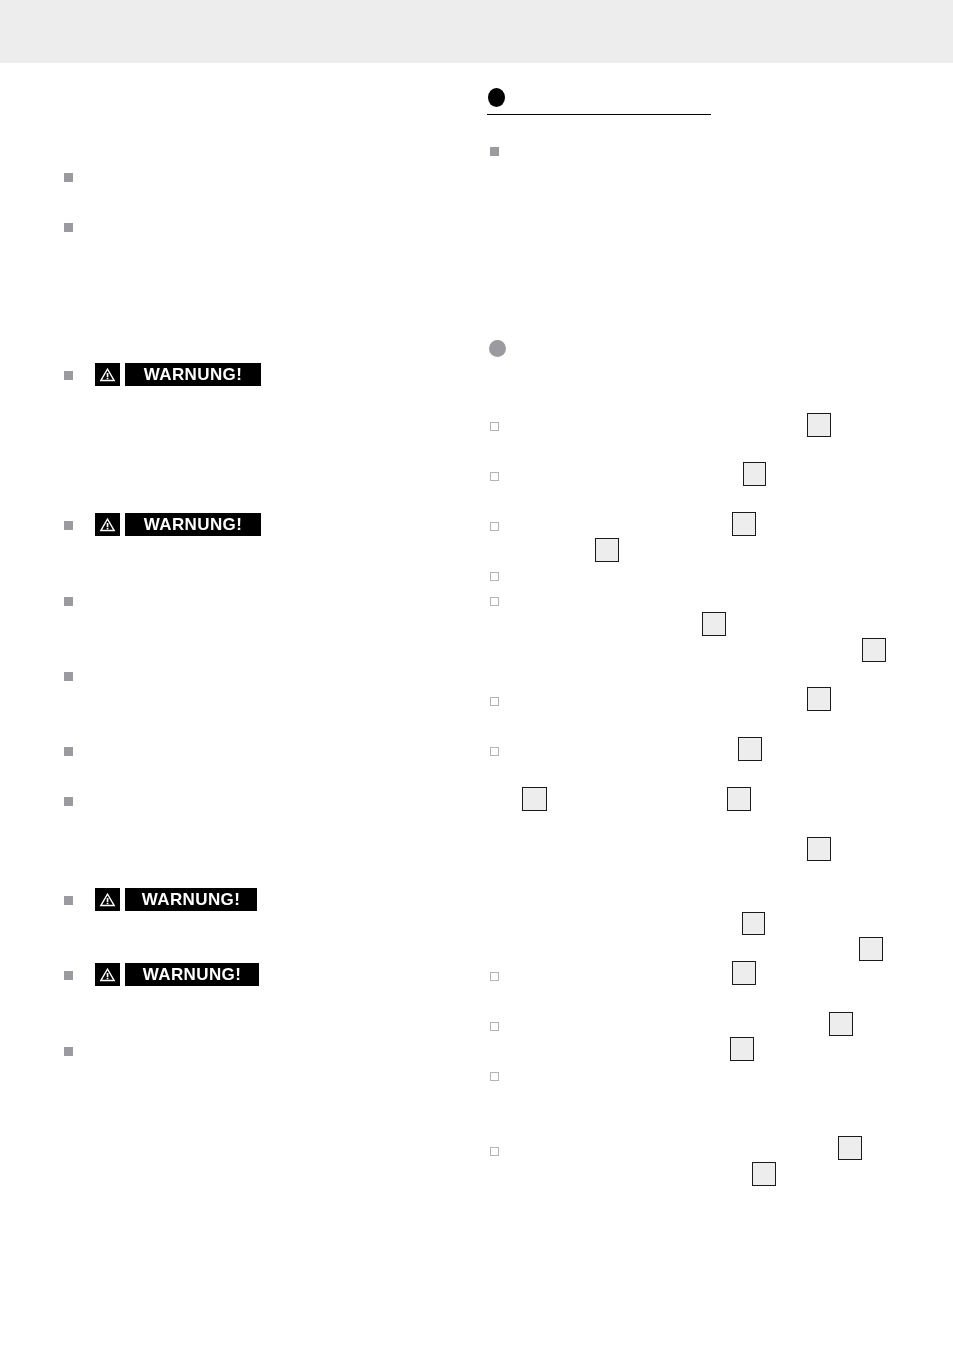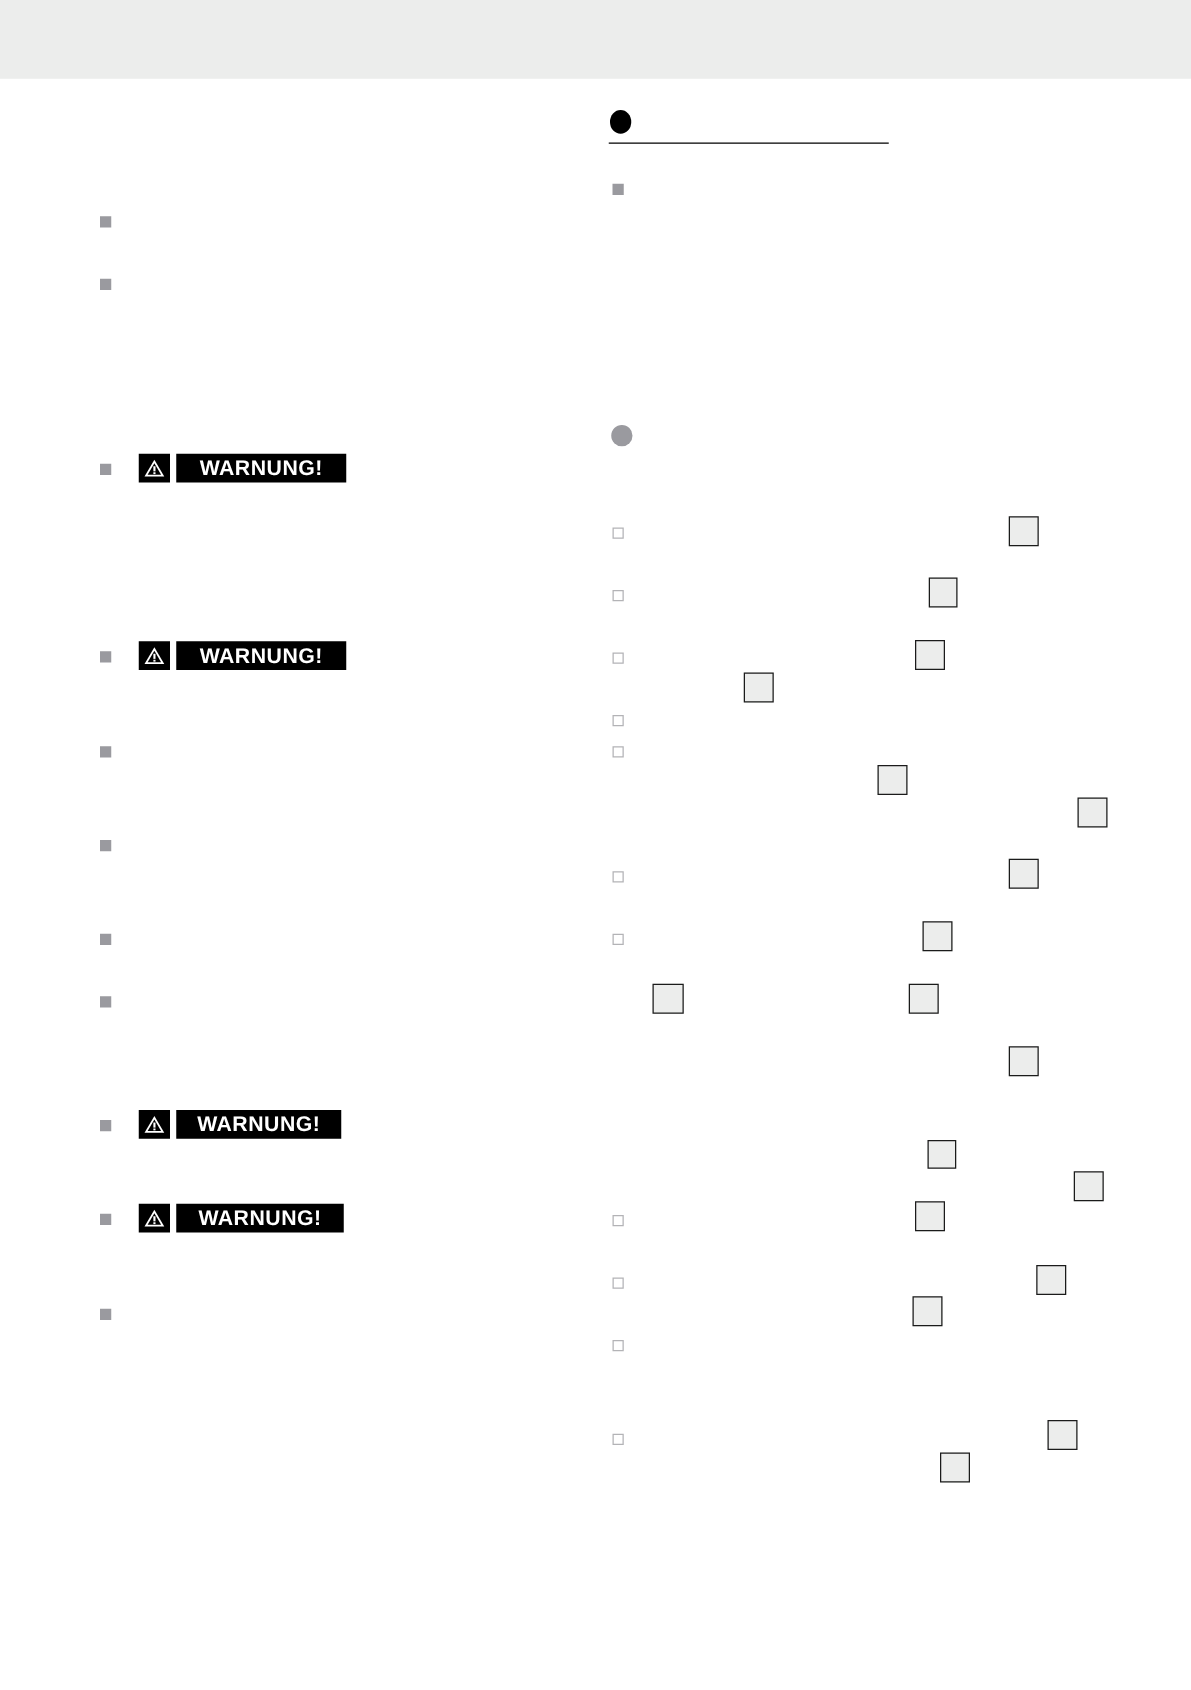--- a/index.html
+++ b/index.html
@@ -102,21 +102,21 @@
     box-sizing: border-box;
   }
 </style>
 </head>
 <body>
 
 <div id="page">
 
   <div class="top-band abs"></div>
 
-  <div class="abs" style="left:16px;top:0;width:470px;height:1352px;">
+  <div class="abs" style="left:0;top:0;width:470px;height:1352px;">
 
     <div class="bullet-sq abs" style="left:64px;top:173px;"></div>
     <div class="bullet-sq abs" style="left:64px;top:223px;"></div>
 
     <div class="bullet-sq abs" style="left:64px;top:371px;"></div>
     <div class="abs warn-badge" style="left:95px;top:363px;">
       <div class="warn-tri-box">
         <svg width="17" height="15" viewBox="0 0 17 15" aria-hidden="true">
           <polygon points="8.5,0.8 16.4,14.2 0.6,14.2" fill="#ffffff"></polygon>
           <polygon points="8.5,3.6 13.9,12.8 3.1,12.8" fill="#000000"></polygon>

